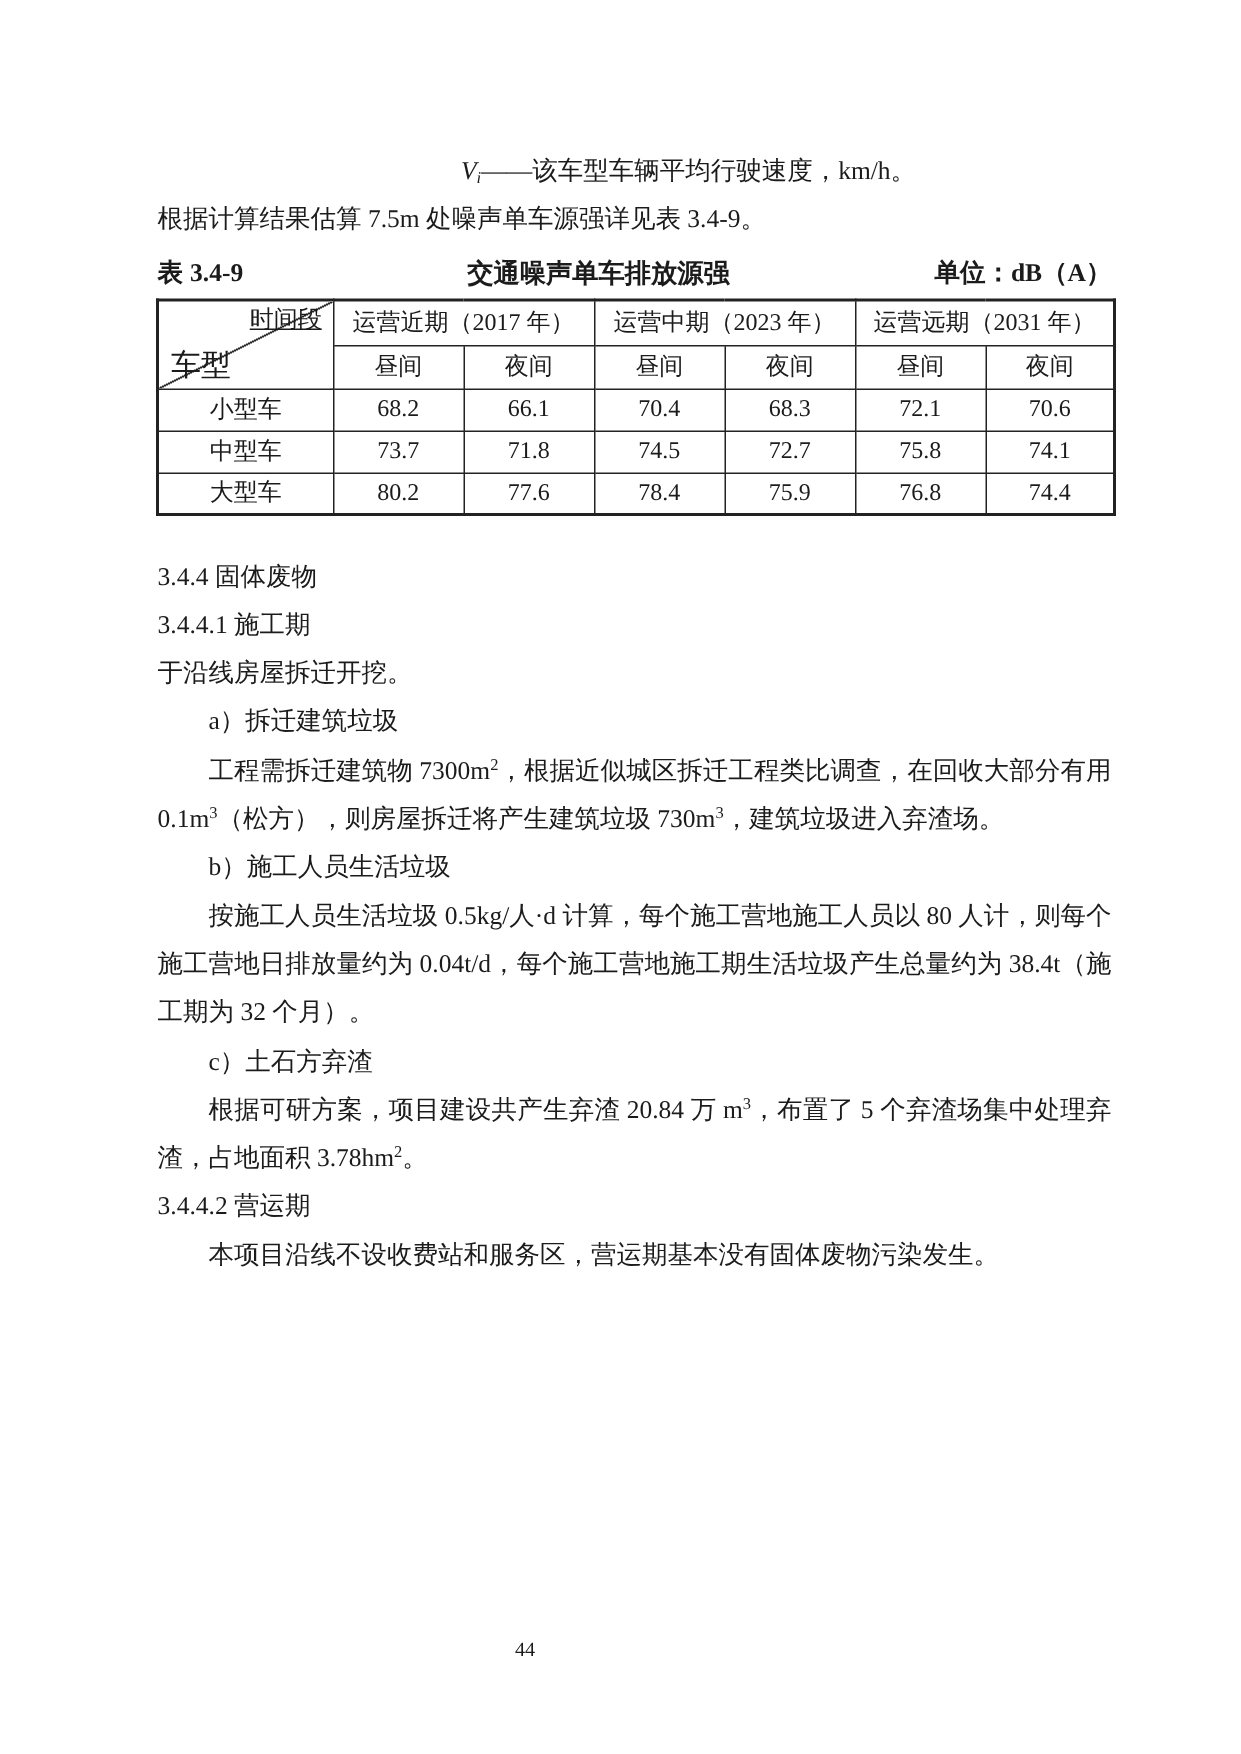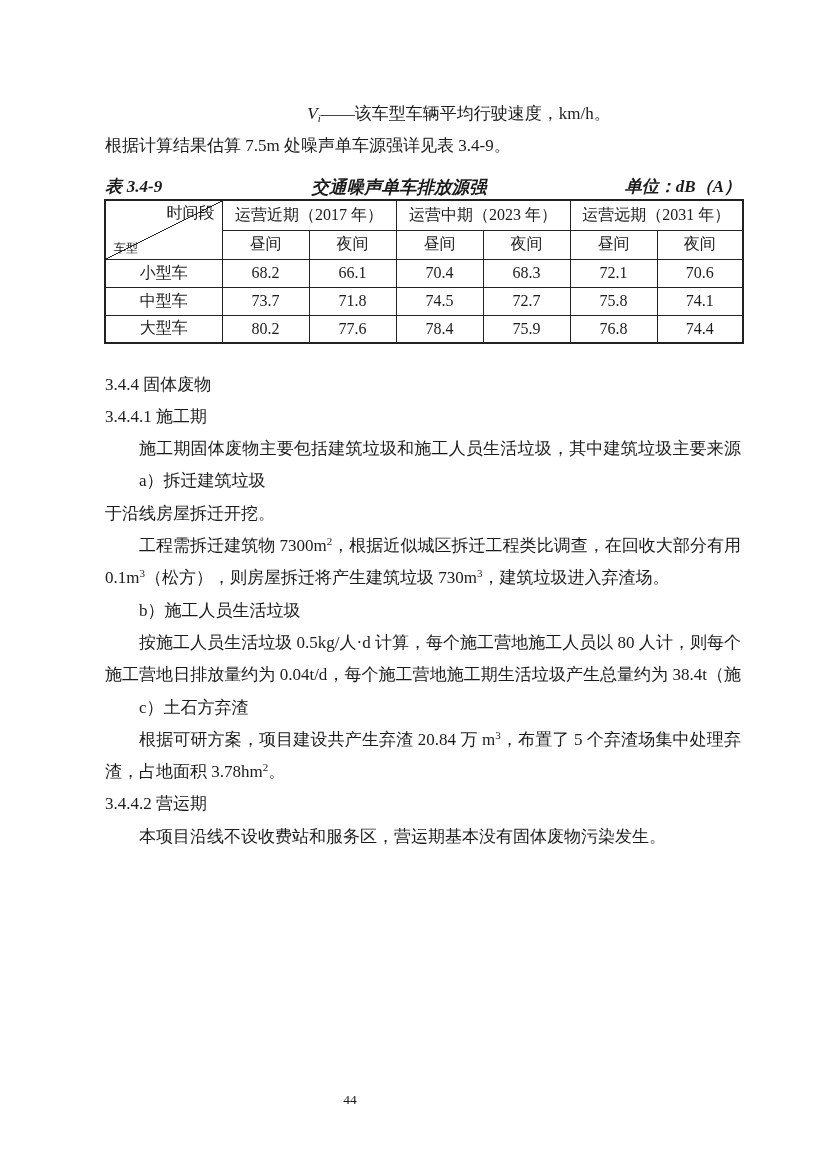--- a/index.html
+++ b/index.html
@@ -11,38 +11,38 @@
   .line{height:32.3px;line-height:32.3px;font-size:17px;white-space:nowrap;}
   .indent{text-indent:2em;}
   .fill{white-space:normal;text-align:justify;text-align-last:justify;}
   .vline{padding-left:72px;}
   .first{margin-top:98px;text-align:center;}
   .after-table{margin-top:24.5px;}
   i{font-style:italic;}
   sub{font-size:11px;font-style:italic;line-height:0;vertical-align:-3px;}
   sup{font-size:11px;line-height:0;vertical-align:6px;}
   
-  .caption{height:33.5px;display:flex;justify-content:space-between;align-items:flex-end;padding-top:3px;font-style:italic;}
+  .caption{height:33.5px;display:flex;justify-content:space-between;align-items:center;padding-top:3px;}
   .cap-label,.cap-unit{flex:1 0 0;font-weight:bold;font-size:17px;line-height:24px;}
   .cap-unit{text-align:right;padding-left:48px;}
   .cap-title{flex:0 0 auto;font-size:17.5px;line-height:24px;}
   .hei{font-family:"Liberation Sans","DejaVu Sans",sans-serif;font-weight:bold;}
   .ser{font-family:"Liberation Serif","DejaVu Serif",serif;font-weight:bold;}
   
   table.noise{border-collapse:collapse;table-layout:fixed;width:638px;margin-left:-1px;border:2px solid #222;}
   table.noise td{border:1px solid #222;text-align:center;vertical-align:middle;font-size:16px;padding:0;}
   tr.hr1{height:30px;}
   tr.hr2{height:29px;}
   tr.dr{height:28px;font-family:Liberation Serif, serif;}
   td.corner{
     position:relative;
     background-image:linear-gradient(to bottom right,transparent 49.4%,#222 49.4%,#222 50.6%,transparent 50.6%);
   }
-  .c-top{position:absolute;top:2px;right:7px;font-size:16px;}
-  .c-bot{position:absolute;bottom:2px;left:8px;font-size:12px;}
+  .c-top{position:absolute;top:2px;right:7px;font-size:16px;text-decoration:underline;}
+  .c-bot{position:absolute;bottom:2px;left:8px;font-size:20px;}
   .pageno{position:absolute;top:1092px;left:0;width:700px;text-align:center;font-size:13.5px;}
 </style>
 </head>
 <body>
 
 <div class="content">
 
   <div class="line vline first"><i>V</i><sub>i</sub>——该车型车辆平均行驶速度，km/h。</div>
 
   <div class="line">根据计算结果估算 7.5m 处噪声单车源强详见表 3.4-9。</div>
@@ -106,28 +106,28 @@
         <td>78.4</td>
         <td>75.9</td>
         <td>76.8</td>
         <td>74.4</td>
       </tr>
     </tbody>
   </table>
 
   <div class="line after-table">3.4.4  固体废物</div>
   <div class="line">3.4.4.1  施工期</div>
-  <div class="line fill indent">施工期固体废物主要包括建筑垃圾和施工人员生活垃圾，其中建筑垃圾主要来源</div>
+  <div class="line">于沿线房屋拆迁开挖。</div>
   <div class="line indent">a）拆迁建筑垃圾</div>
-  <div class="line">于沿线房屋拆迁开挖。</div>
   <div class="line fill indent">工程需拆迁建筑物 7300m<sup>2</sup>，根据近似城区拆迁工程类比调查，在回收大部分有用</div>
   <div class="line">0.1m<sup>3</sup>（松方），则房屋拆迁将产生建筑垃圾 730m<sup>3</sup>，建筑垃圾进入弃渣场。</div>
   <div class="line indent">b）施工人员生活垃圾</div>
   <div class="line fill indent">按施工人员生活垃圾 0.5kg/人·d 计算，每个施工营地施工人员以 80 人计，则每个</div>
   <div class="line fill">施工营地日排放量约为 0.04t/d，每个施工营地施工期生活垃圾产生总量约为 38.4t（施</div>
+  <div class="line">工期为 32 个月）。</div>
   <div class="line indent">c）土石方弃渣</div>
   <div class="line fill indent">根据可研方案，项目建设共产生弃渣 20.84 万 m<sup>3</sup>，布置了 5 个弃渣场集中处理弃</div>
   <div class="line">渣，占地面积 3.78hm<sup>2</sup>。</div>
   <div class="line">3.4.4.2  营运期</div>
   <div class="line indent">本项目沿线不设收费站和服务区，营运期基本没有固体废物污染发生。</div>
 
 </div>
 
 <div class="pageno">44</div>
 

